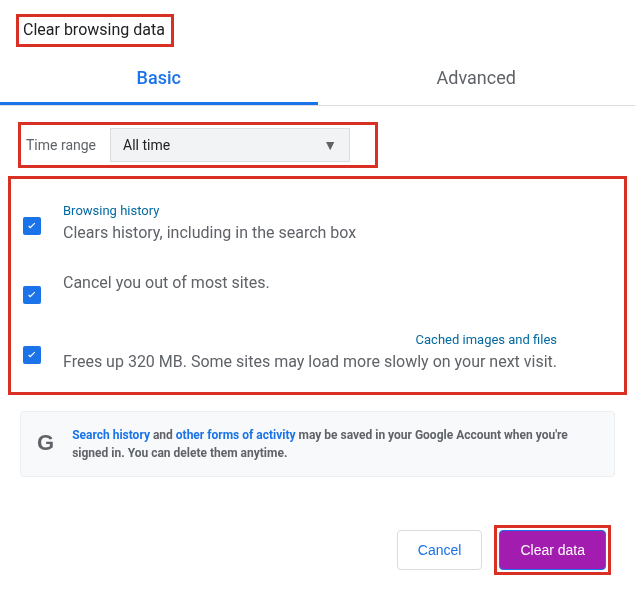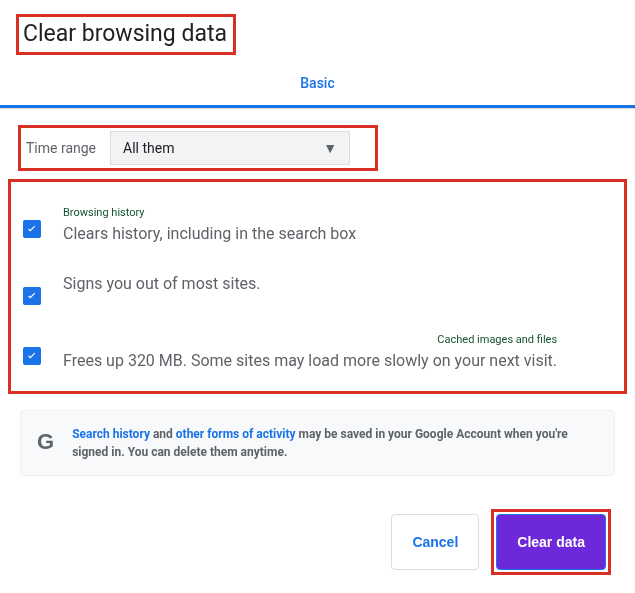--- a/index.html
+++ b/index.html
@@ -19,21 +19,21 @@
     .hl-title { display: inline-block; margin-left: 16px; margin-top: 14px; padding: 3px 6px 5px 4px; }
     .tabs {
       display: flex;
       border-bottom: 1px solid #dadce0;
       margin-top: 6px;
     }
     .tab {
       flex: 1;
       text-align: center;
       padding: 14px 0;
-      font-size: 14px;
+      font-size: 18px;
       color: #5f6368;
       cursor: pointer;
       border-bottom: 3px solid transparent;
     }
     .tab.active {
       color: #1a73e8;
       font-weight: 500;
       border-bottom: 3px solid #1a73e8;
     }
     .time-row {
@@ -73,21 +73,21 @@
       background: #1a73e8;
       border-radius: 2px;
       display: flex;
       align-items: center;
       justify-content: center;
       flex-shrink: 0;
       margin-top: 14px;
       cursor: pointer;
     }
     .checkbox svg { width: 14px; height: 14px; }
-    .opt-text .t1 { font-size: 11px; color: #14532d; margin-bottom: 4px; }
+    .opt-text .t1 { font-size: 13px; color: #0369a1; margin-bottom: 4px; }
     .opt-text .t2 { font-size: 16px; color: #5f6368; line-height: 1.4; }
     .info-box {
       margin: 16px 20px 0 20px;
       background: #f8f9fa;
       border: 1px solid #eceff1;
       border-radius: 4px;
       padding: 14px 16px;
       display: flex;
       gap: 18px;
       align-items: flex-start;
@@ -104,53 +104,54 @@
     .info-text .lnk { color: #1a73e8; }
     .footer {
       position: absolute;
       bottom: 18px;
       right: 24px;
       display: flex;
       gap: 12px;
       align-items: center;
     }
     .btn {
-      padding: 19px 20px;
+      padding: 11px 20px;
       font-size: 14px;
       border-radius: 4px;
       cursor: pointer;
       border: 1px solid #dadce0;
       background: #fff;
       color: #1a73e8;
-      font-weight: 700;
+      font-weight: 400;
     }
     .btn.primary {
-      background: #6d28d9;
+      background: #a21caf;
       color: #fff;
       border: 1px solid #1a73e8;
     }
     .hl-btn { padding: 2px; display: inline-block; }
   </style>
 </head>
 <body>
 
 <div class="dialog">
 
   <div class="hl-red hl-title">
-    <div style="font-size:23px;text-align:right;">Clear browsing data</div>
+    <div style="font-size:16px;text-align:right;">Clear browsing data</div>
   </div>
 
   <div class="tabs">
     <div class="tab active">Basic</div>
+    <div class="tab">Advanced</div>
   </div>
 
   <div class="hl-red time-row" style="width:360px;">
     <span class="time-label">Time range</span>
     <div class="select">
-      <span>All them</span>
+      <span>All time</span>
       <span class="arrow">▼</span>
     </div>
   </div>
 
   <div class="hl-red options-box">
     <div class="opt">
       <div class="checkbox">
         <svg viewBox="0 0 24 24">
             <path fill="#fff" d="M9 16.2l-3.5-3.5 1.4-1.4L9 13.4l7.1-7.1 1.4 1.4z"></path>
           </svg>
@@ -160,21 +161,21 @@
         <div class="t2">Clears history, including in the search box</div>
       </div>
     </div>
     <div class="opt">
       <div class="checkbox">
         <svg viewBox="0 0 24 24">
             <path fill="#fff" d="M9 16.2l-3.5-3.5 1.4-1.4L9 13.4l7.1-7.1 1.4 1.4z"></path>
           </svg>
       </div>
       <div class="opt-text">
-        <div class="t2">Signs you out of most sites.</div>
+        <div class="t2">Cancel you out of most sites.</div>
       </div>
     </div>
     <div class="opt" style="padding-bottom:4px;text-align:right;">
       <div class="checkbox">
         <svg viewBox="0 0 24 24">
             <path fill="#fff" d="M9 16.2l-3.5-3.5 1.4-1.4L9 13.4l7.1-7.1 1.4 1.4z"></path>
           </svg>
       </div>
       <div class="opt-text">
         <div class="t1">Cached images and files</div>

